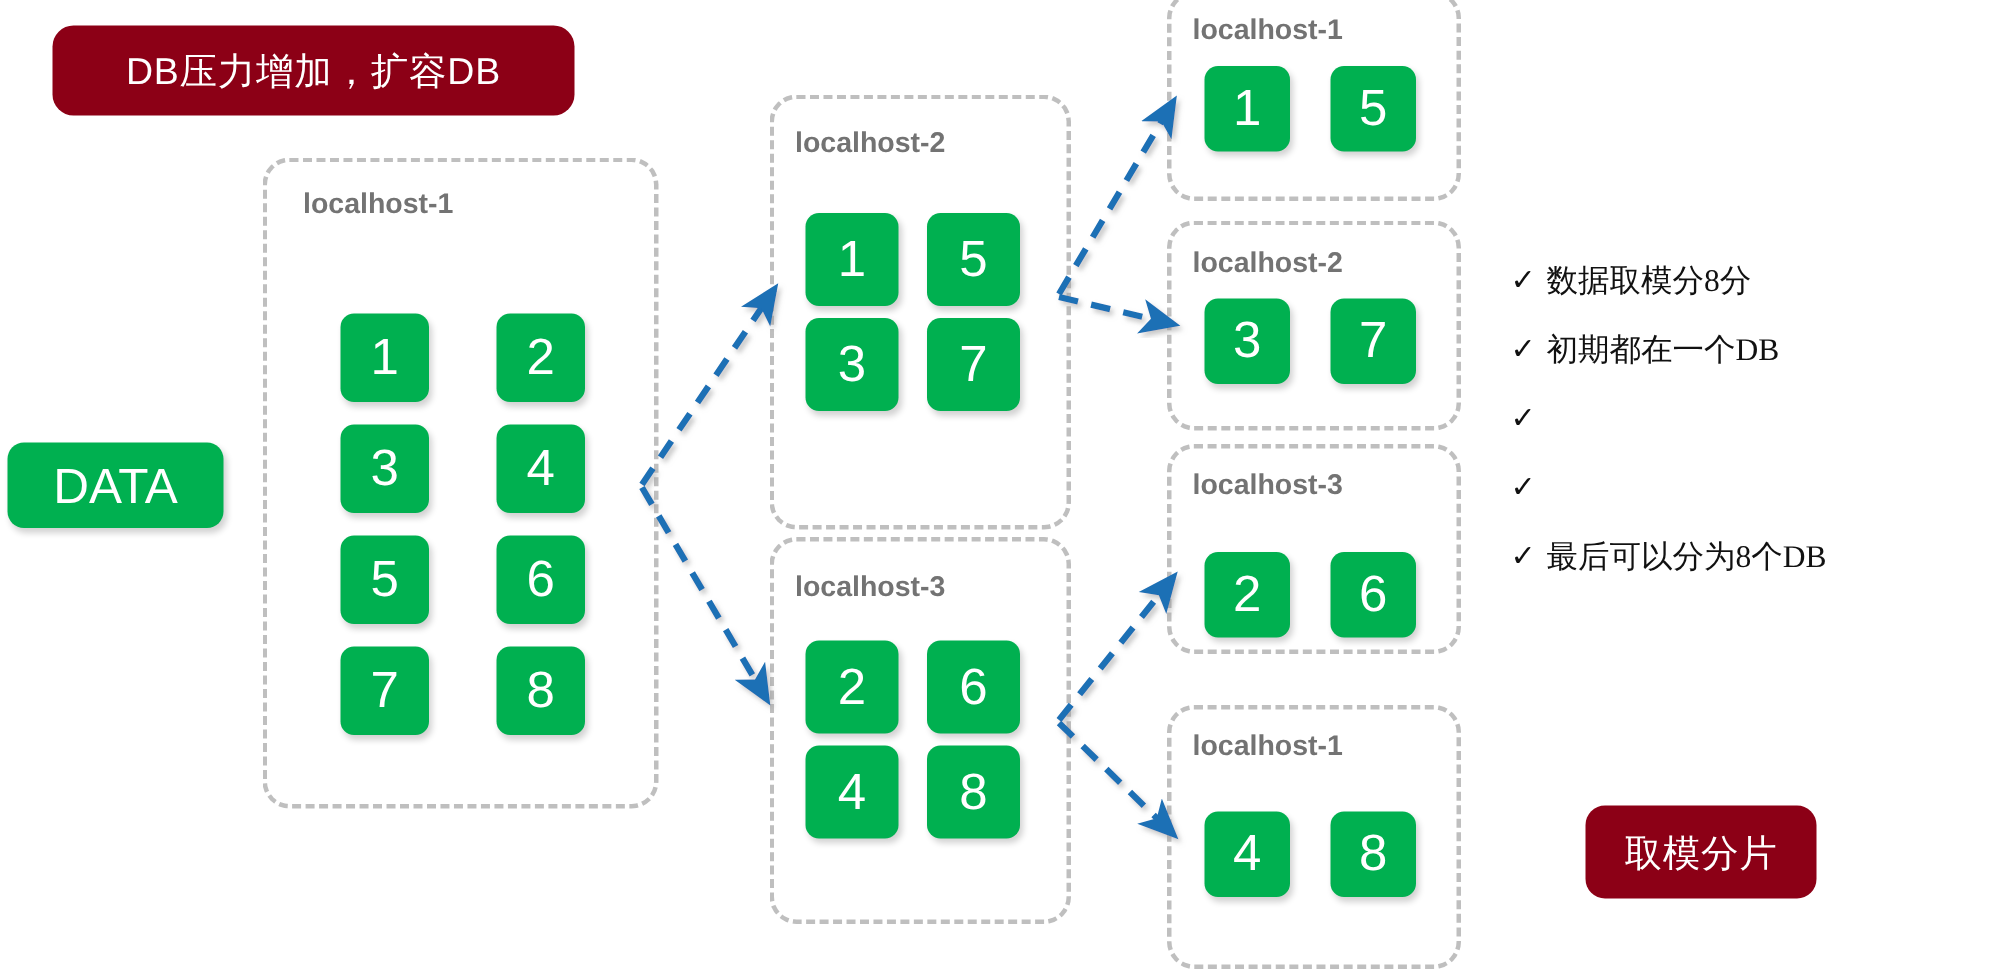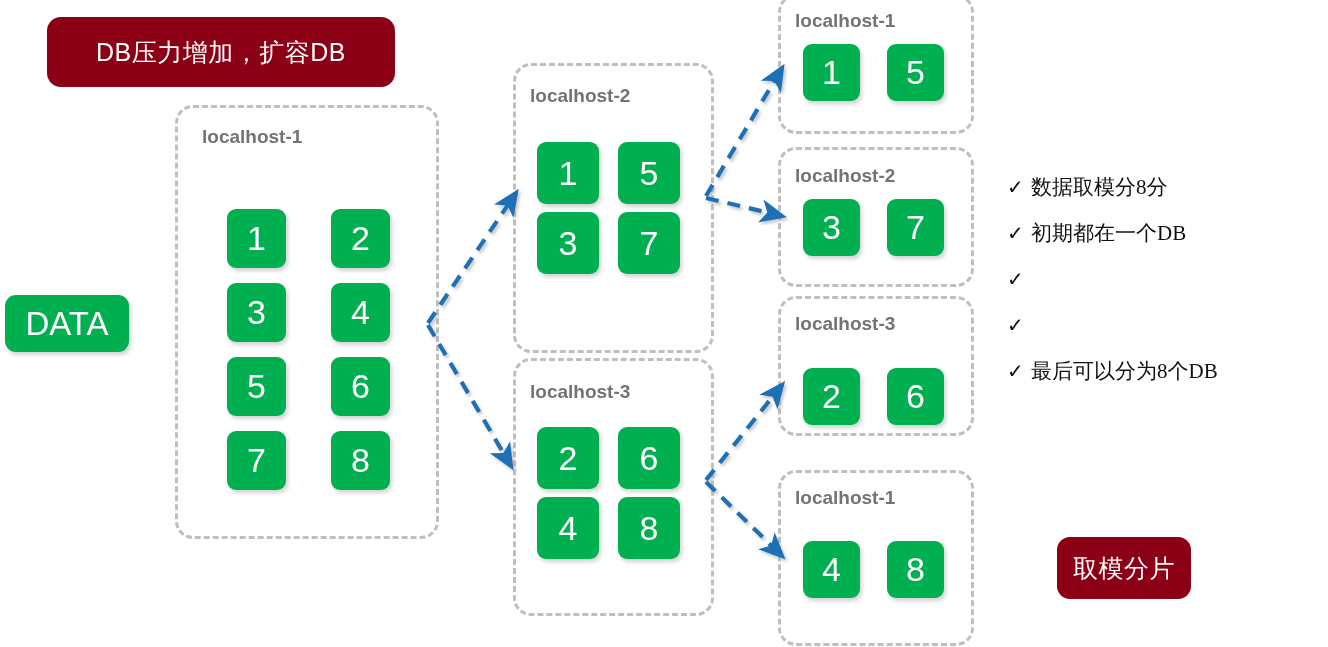--- a/index.html
+++ b/index.html
@@ -10,31 +10,31 @@
     -webkit-font-smoothing:antialiased;
   }
   .stage{position:absolute;left:0;top:0;width:1328px;height:647px;}
 
   
   .badge{
     position:absolute;background:#8C0016;border-radius:12px;
     color:#ffffff;display:flex;align-items:center;justify-content:center;
     letter-spacing:.5px;
   }
-  #title-badge{left:35px;top:17px;width:348px;height:70px;font-size:25px;border-radius:14px;margin-left:12px;}
-  #footer-badge{left:1057px;top:537px;width:134px;height:62px;font-size:25px;border-radius:13px;}
+  #title-badge{left:35px;top:17px;width:348px;height:60px;font-size:25px;border-radius:14px;}
+  #footer-badge{left:1057px;top:537px;width:154px;height:62px;font-size:25px;border-radius:13px;}
 
   
   .green-box{
     position:absolute;background:#00B050;border-radius:9px;
     color:#ffffff;display:flex;align-items:center;justify-content:center;
     box-shadow:2px 3px 4px rgba(0,0,0,.18);
     font-weight:400;
   }
-  #data-box{left:5px;top:295px;width:124px;height:57px;font-size:33px;border-radius:11px;text-align:center;}
+  #data-box{left:5px;top:295px;width:144px;height:57px;font-size:33px;border-radius:11px;text-align:center;}
   .tile{font-size:34px;}
   .tile.big{width:59px;height:59px;}
   .tile.mid{width:62px;height:62px;}
   .tile.small{width:57px;height:57px;}
 
   
   .host{
     position:absolute;border:3px dashed #BFBFBF;border-radius:18px;background:transparent;
   }
   .host-label{

